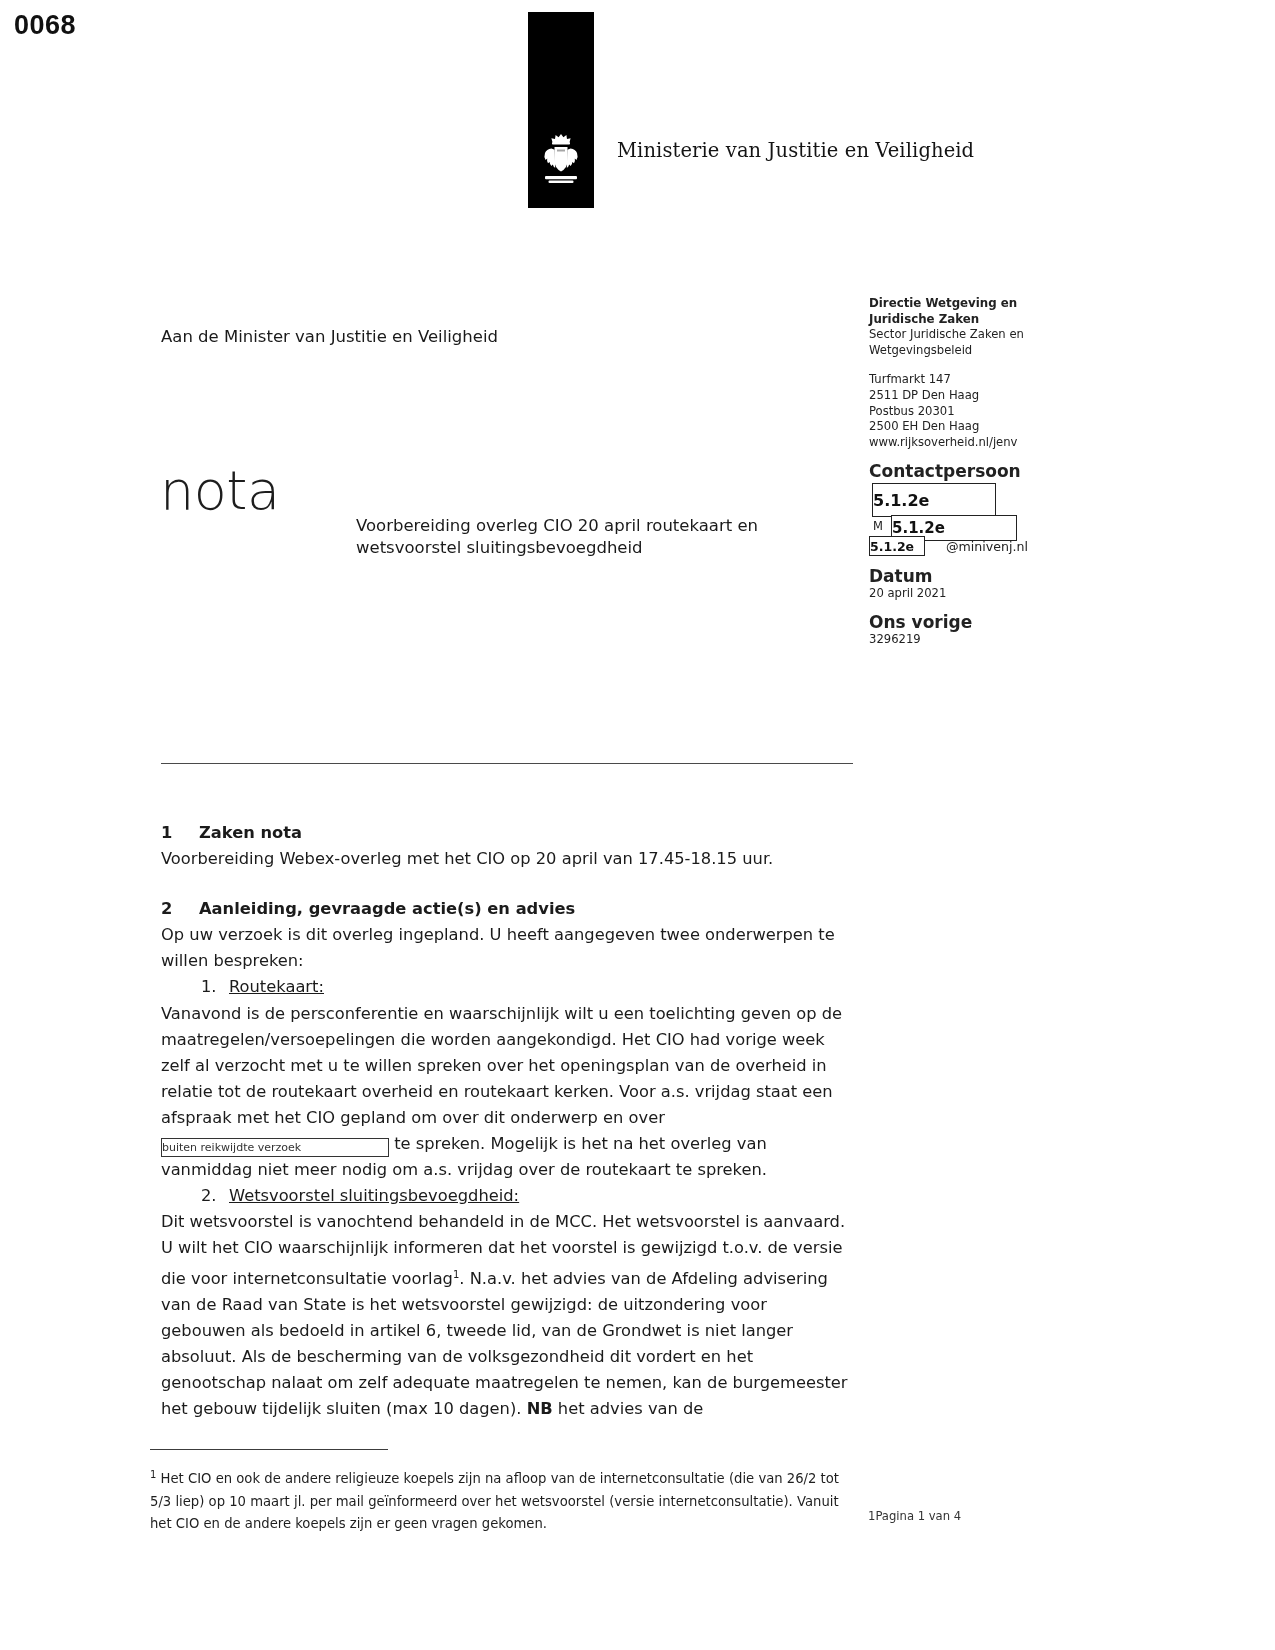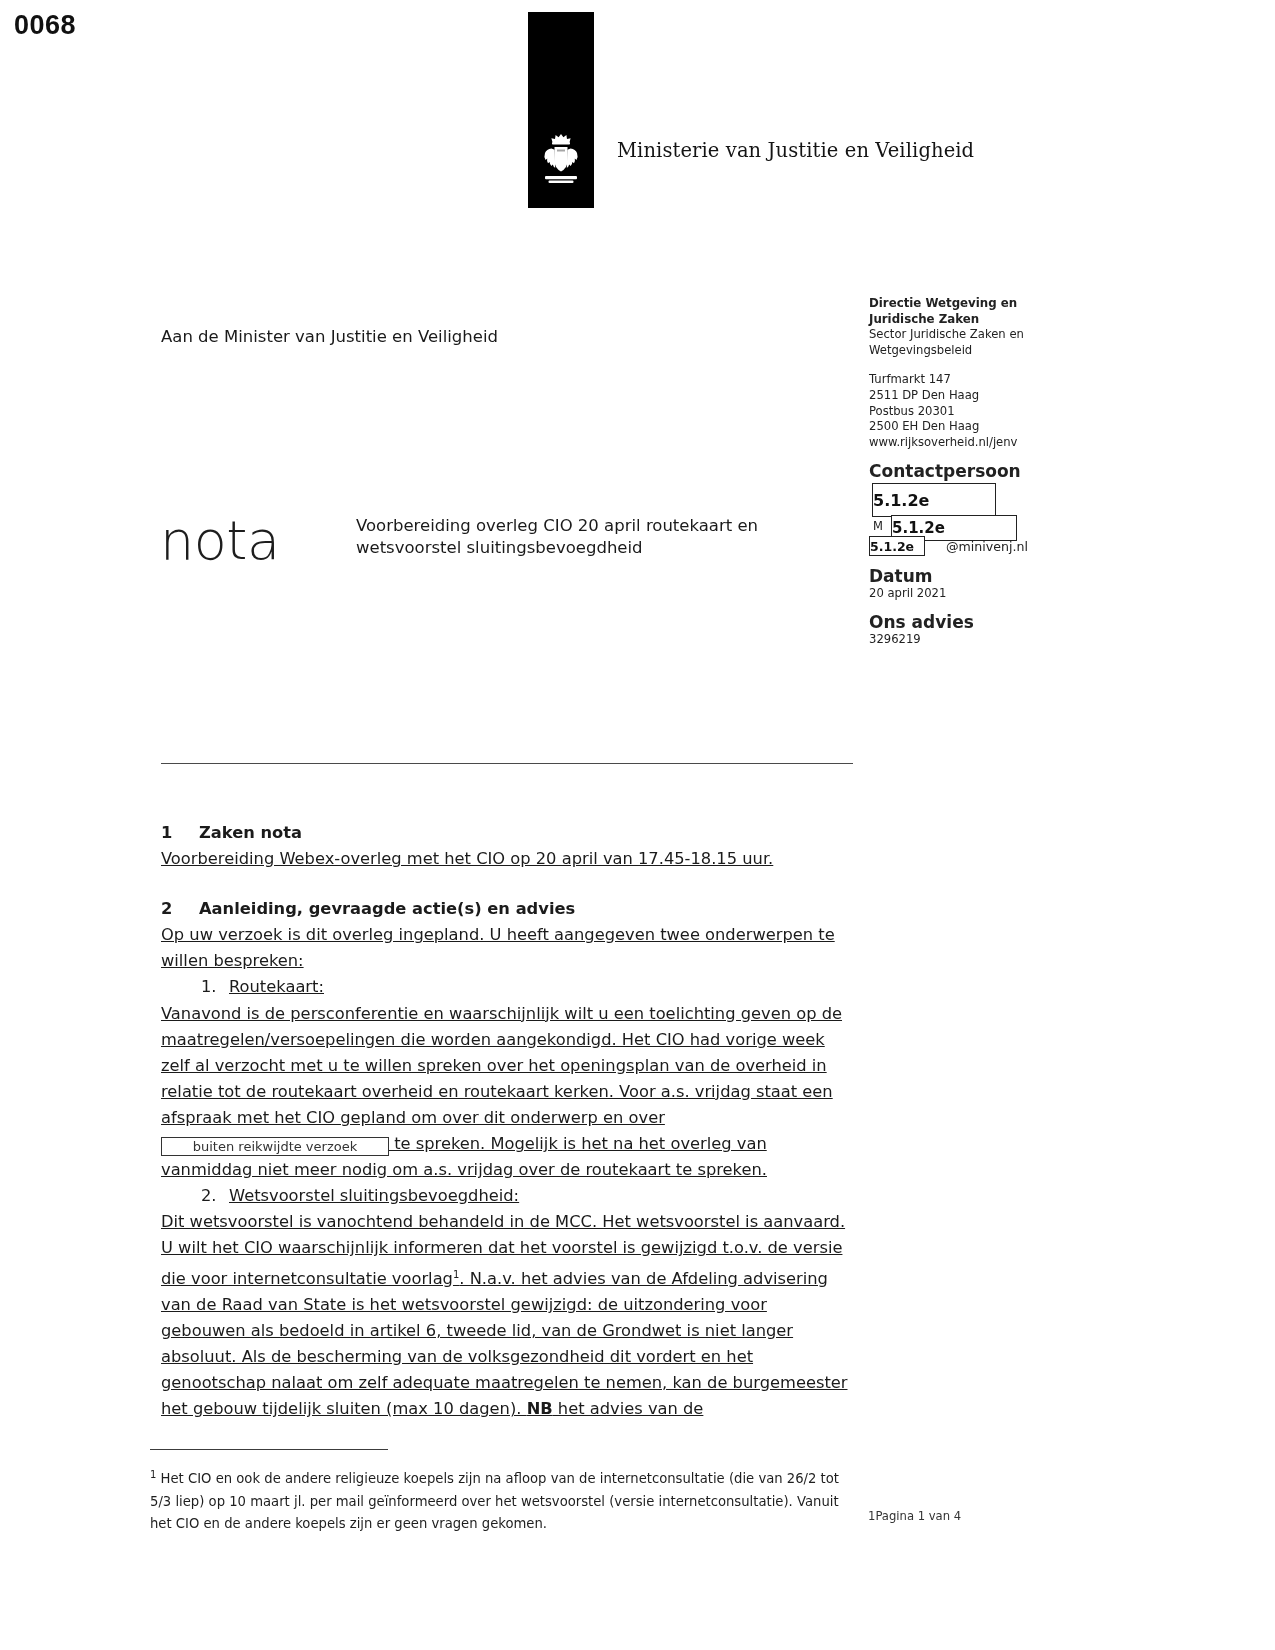--- a/index.html
+++ b/index.html
@@ -63,21 +63,21 @@
     top: 327px;
     font-size: 16.5px;
     color: #1a1a1a;
     white-space: nowrap;
   }
 
   
   .nota-word {
     position: absolute;
     left: 160px;
-    top: 514px;
+    top: 464px;
     font-family: "DejaVu Sans", sans-serif;
     font-weight: 300;
     font-size: 54px;
     line-height: 1;
     color: #1d1d1d;
     letter-spacing: -0.5px;
   }
   .nota-subject {
     position: absolute;
     left: 356px;
@@ -192,21 +192,21 @@
   }
   .sec-head {
     font-weight: 700;
     font-size: 16.3px;
     margin: 0 0 0 0;
   }
   .sec-num {
     display: inline-block;
     width: 38px;
   }
-  .para { margin: 0; text-decoration: underline; }
+  .para { margin: 0; }
   .spacer { height: 24px; }
   .list-item {
     margin: 0 0 0 40px;
     text-decoration: underline;
   }
   .list-num {
     display: inline-block;
     width: 28px;
   }
   .underline { text-decoration: underline; }
@@ -214,22 +214,21 @@
   sup { font-size: 10px; vertical-align: super; }
 
   
   .redact-inline {
     display: inline-block;
     border: 1px solid #333;
     background: #fff;
     width: 228px;
     height: 19px;
     line-height: 18px;
-    font-size: 13px;
-    text-align: center;
+    font-size: 11px;
     color: #333;
     vertical-align: -2px;
     box-sizing: border-box;
   }
 
   
   .footnote-rule {
     position: absolute;
     left: 150px;
     top: 1449px;
@@ -323,21 +322,21 @@
   <div class="meta-gap"></div>
 
   <div class="meta-block">
     <div class="meta-label">Datum</div>
     <div class="meta-val">20 april 2021</div>
   </div>
 
   <div class="meta-gap"></div>
 
   <div class="meta-block">
-    <div class="meta-label">Ons advies</div>
+    <div class="meta-label">Ons vorige</div>
     <div class="meta-val">3296219</div>
   </div>
 </div>
 
 <div class="hrule"></div>
 
 <div class="body">
 
   <div class="sec-head">
     <span class="sec-num">1</span><span>Zaken nota</span>

